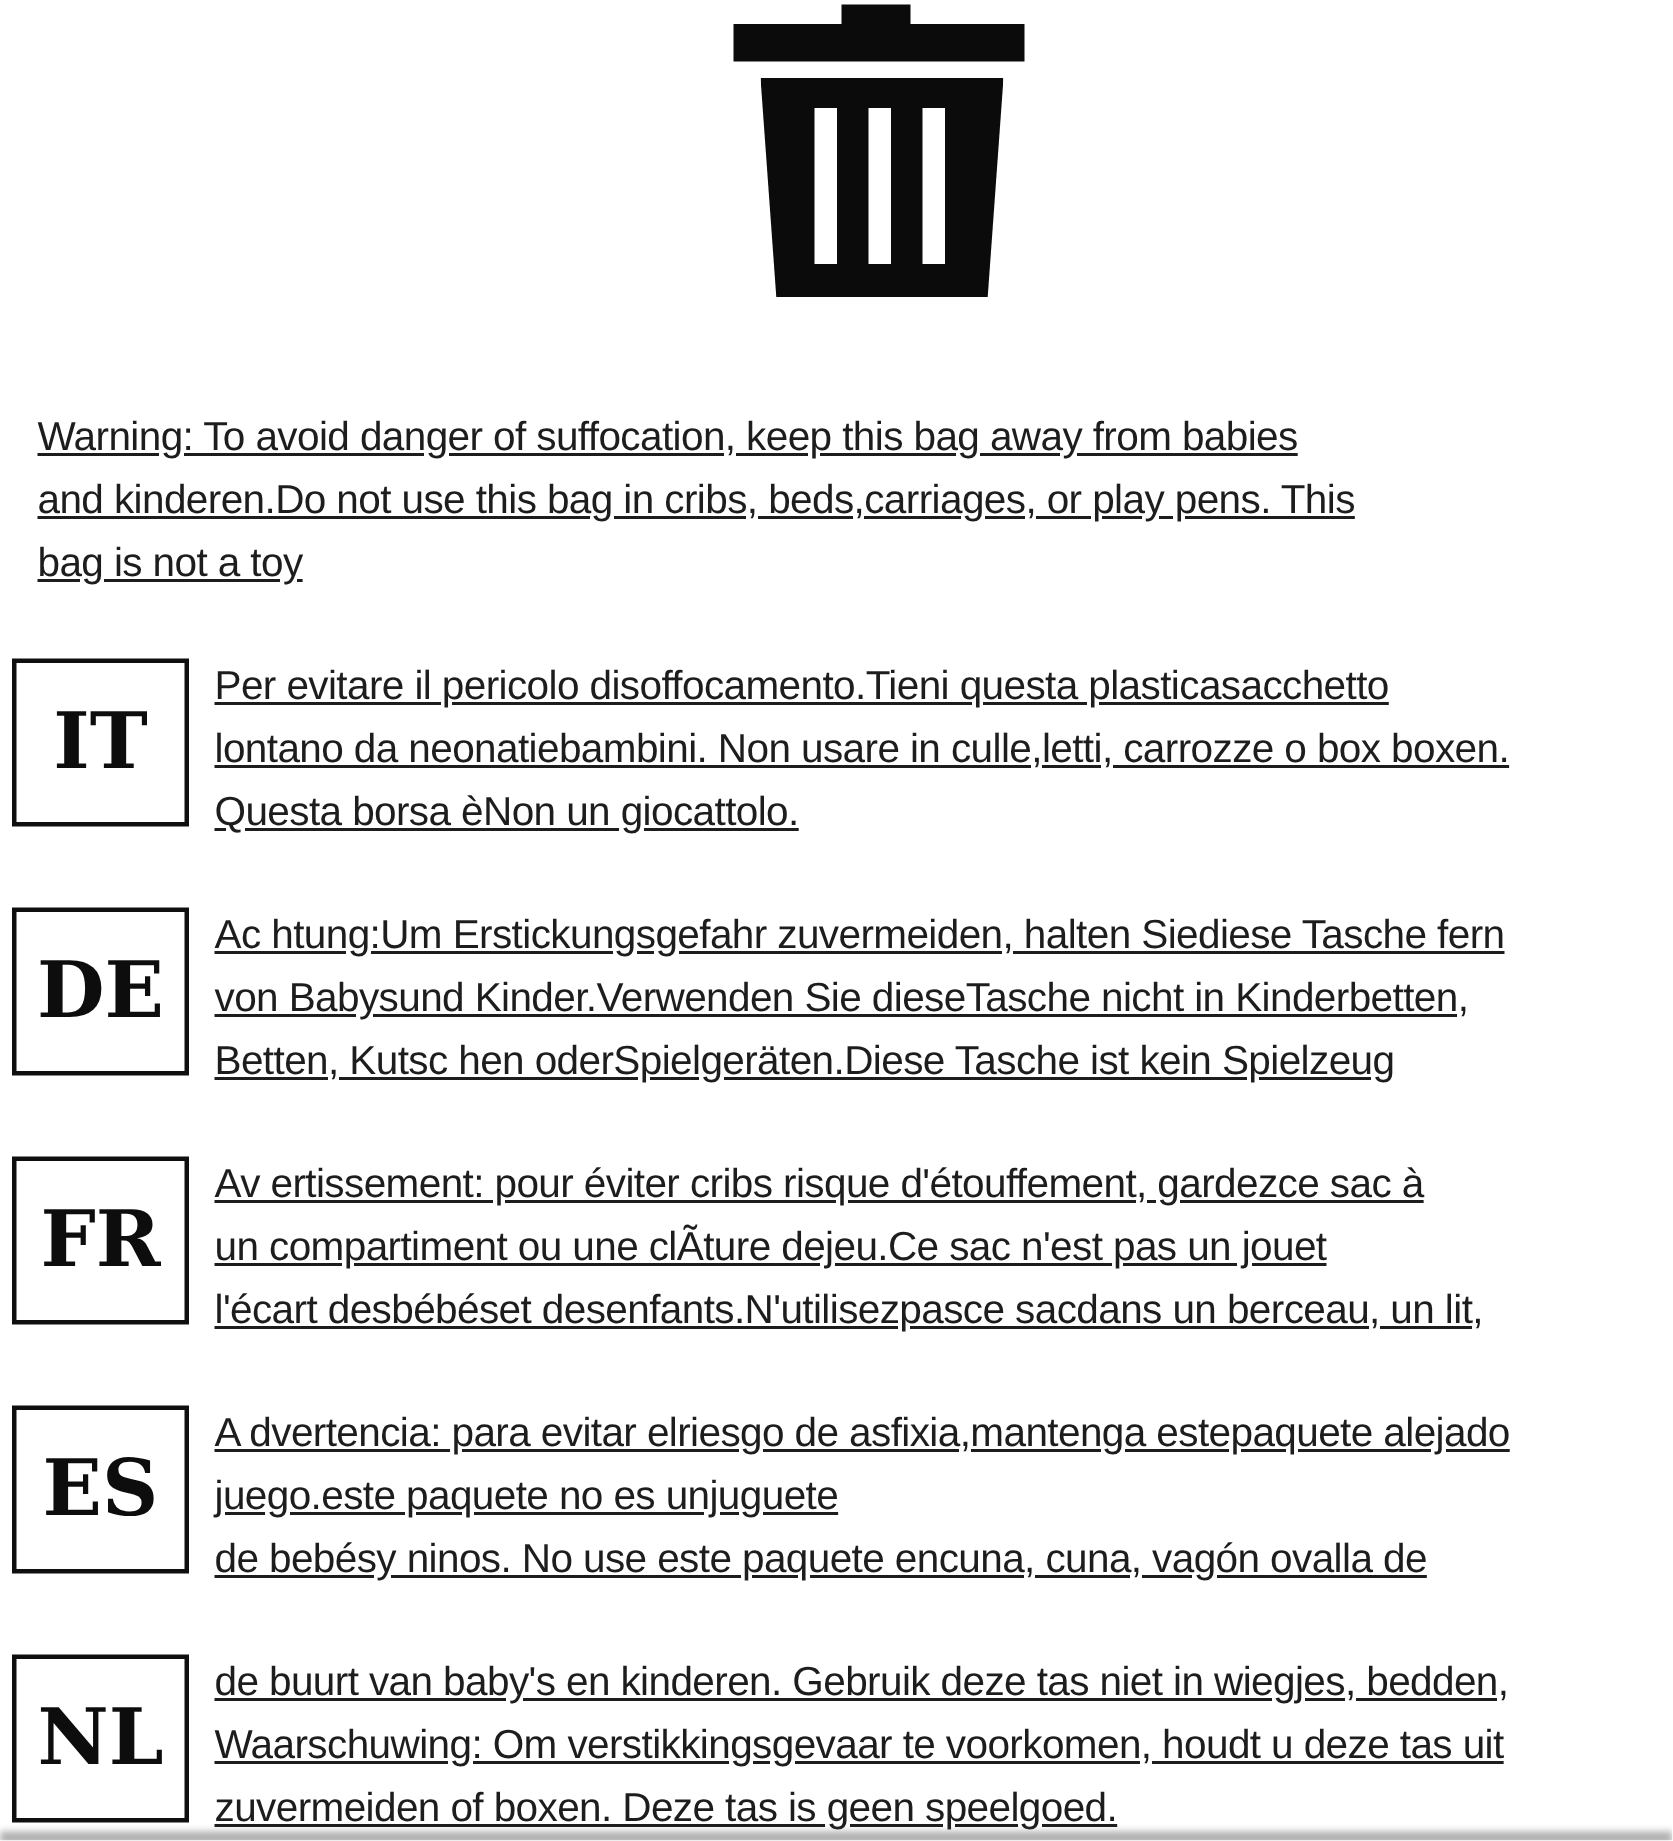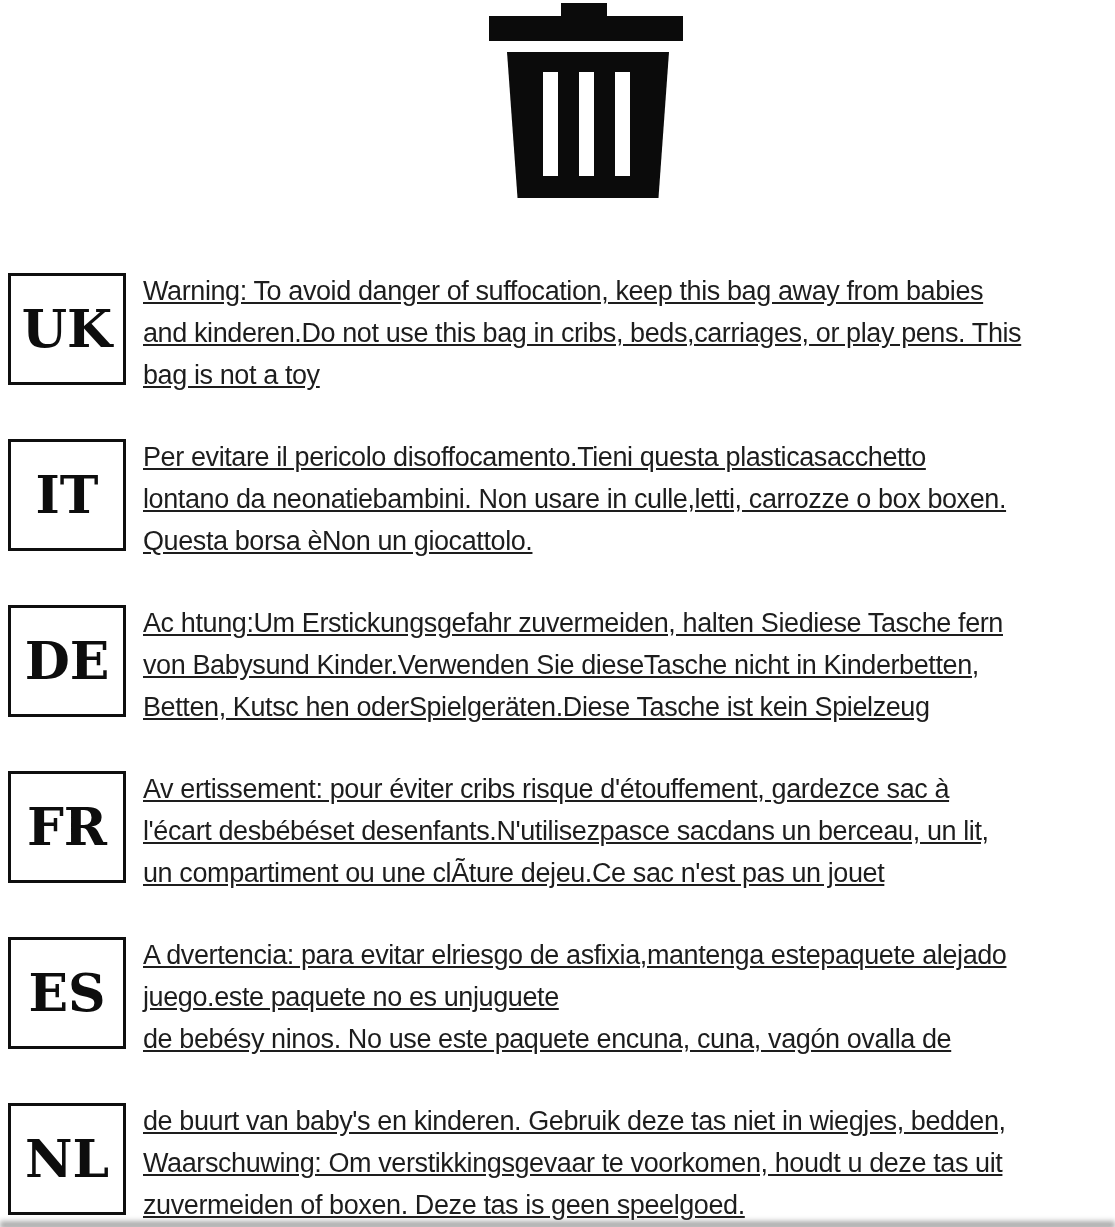--- a/index.html
+++ b/index.html
@@ -85,23 +85,20 @@
     <div class="bin-body">
       <div class="slat s1"></div>
       <div class="slat s2"></div>
       <div class="slat s3"></div>
     </div>
   </div>
 
   <div class="rows">
 
     <div class="row">
-      <div class="code-box">
-        <span class="code-label">UK</span>
-      </div>
       <div class="warn-text">
         <div class="line">Warning: To avoid danger of suffocation, keep this bag away from babies</div>
         <div class="line">and kinderen.Do not use this bag in cribs, beds,carriages, or play pens. This</div>
         <div class="line">bag is not a toy</div>
       </div>
     </div>
 
     <div class="row">
       <div class="code-box">
         <span class="code-label">IT</span>
@@ -123,22 +120,22 @@
         <div class="line">Betten, Kutsc hen oderSpielgeräten.Diese Tasche ist kein Spielzeug</div>
       </div>
     </div>
 
     <div class="row">
       <div class="code-box">
         <span class="code-label">FR</span>
       </div>
       <div class="warn-text">
         <div class="line">Av ertissement: pour éviter cribs risque d'étouffement, gardezce sac à</div>
+        <div class="line">un compartiment ou une clÃture dejeu.Ce sac n'est pas un jouet</div>
         <div class="line">l'écart desbébéset desenfants.N'utilisezpasce sacdans un berceau, un lit,</div>
-        <div class="line">un compartiment ou une clÃture dejeu.Ce sac n'est pas un jouet</div>
       </div>
     </div>
 
     <div class="row">
       <div class="code-box">
         <span class="code-label">ES</span>
       </div>
       <div class="warn-text">
         <div class="line">A dvertencia: para evitar elriesgo de asfixia,mantenga estepaquete alejado</div>
         <div class="line">juego.este paquete no es unjuguete</div>

